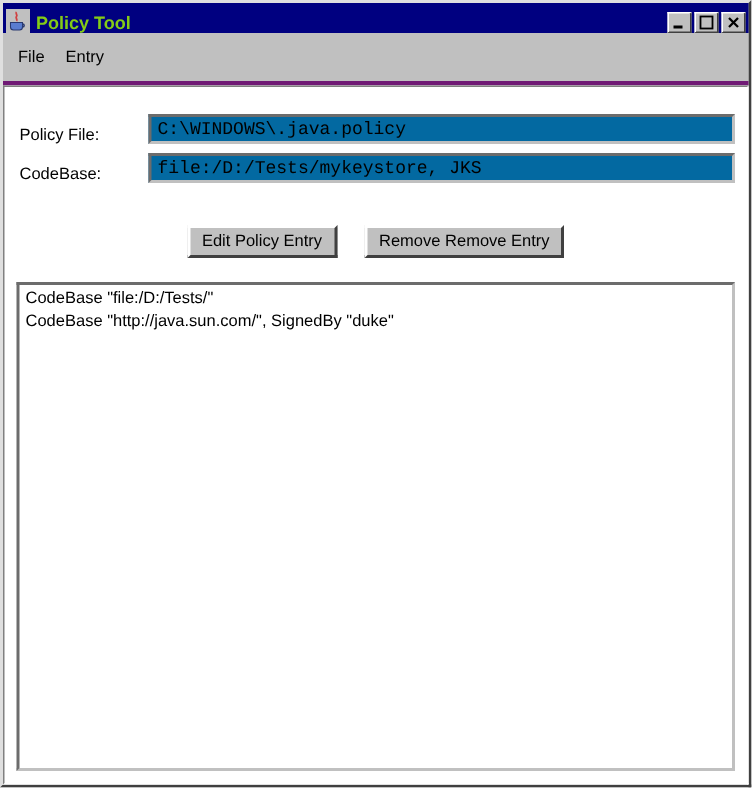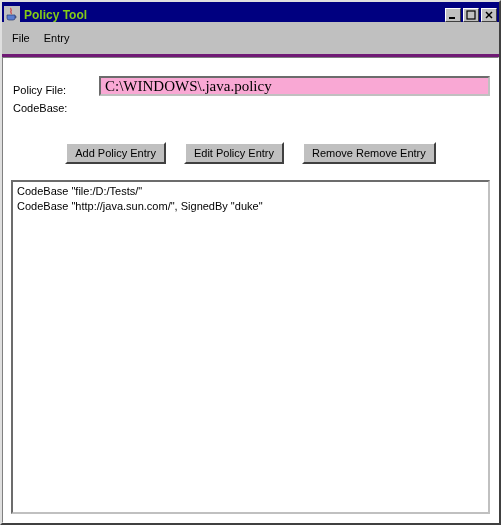--- a/index.html
+++ b/index.html
@@ -92,24 +92,24 @@
   }
   .form-label {
     width: 88px;
     color: #000;
     padding-left: 2px;
   }
   .text-input {
     flex: 1;
     height: 20px;
     border: 2px inset #c0c0c0;
-    background: #f9a8d4;
+    background: #0369a1;
     padding: 0 4px;
-    font-family: Liberation Serif, serif;
-    font-size: 15px;
+    font-family: Liberation Mono, monospace;
+    font-size: 12px;
     color: #000;
   }
   .btn-row {
     display: flex;
     justify-content: center;
     gap: 18px;
     margin: 22px 0 16px 0;
     padding-left: 0;
   }
   .btn {
@@ -182,24 +182,24 @@
 
   <div class="client">
 
     <div class="form-row">
       <div class="form-label">Policy File:</div>
       <input type="text" class="text-input" value="C:\WINDOWS\.java.policy" style="">
     </div>
 
     <div class="form-row">
       <div class="form-label">CodeBase:</div>
+      <input type="text" class="text-input" value="file:/D:/Tests/mykeystore, JKS" style="">
     </div>
 
     <div class="btn-row">
-      <button class="btn">Add Policy Entry</button>
       <button class="btn">Edit Policy Entry</button>
       <button class="btn">Remove Remove Entry</button>
     </div>
 
     <div class="listbox">
       <div class="list-item">CodeBase "file:/D:/Tests/"</div>
       <div class="list-item">CodeBase "http://java.sun.com/", SignedBy "duke"</div>
     </div>
 
   </div>

